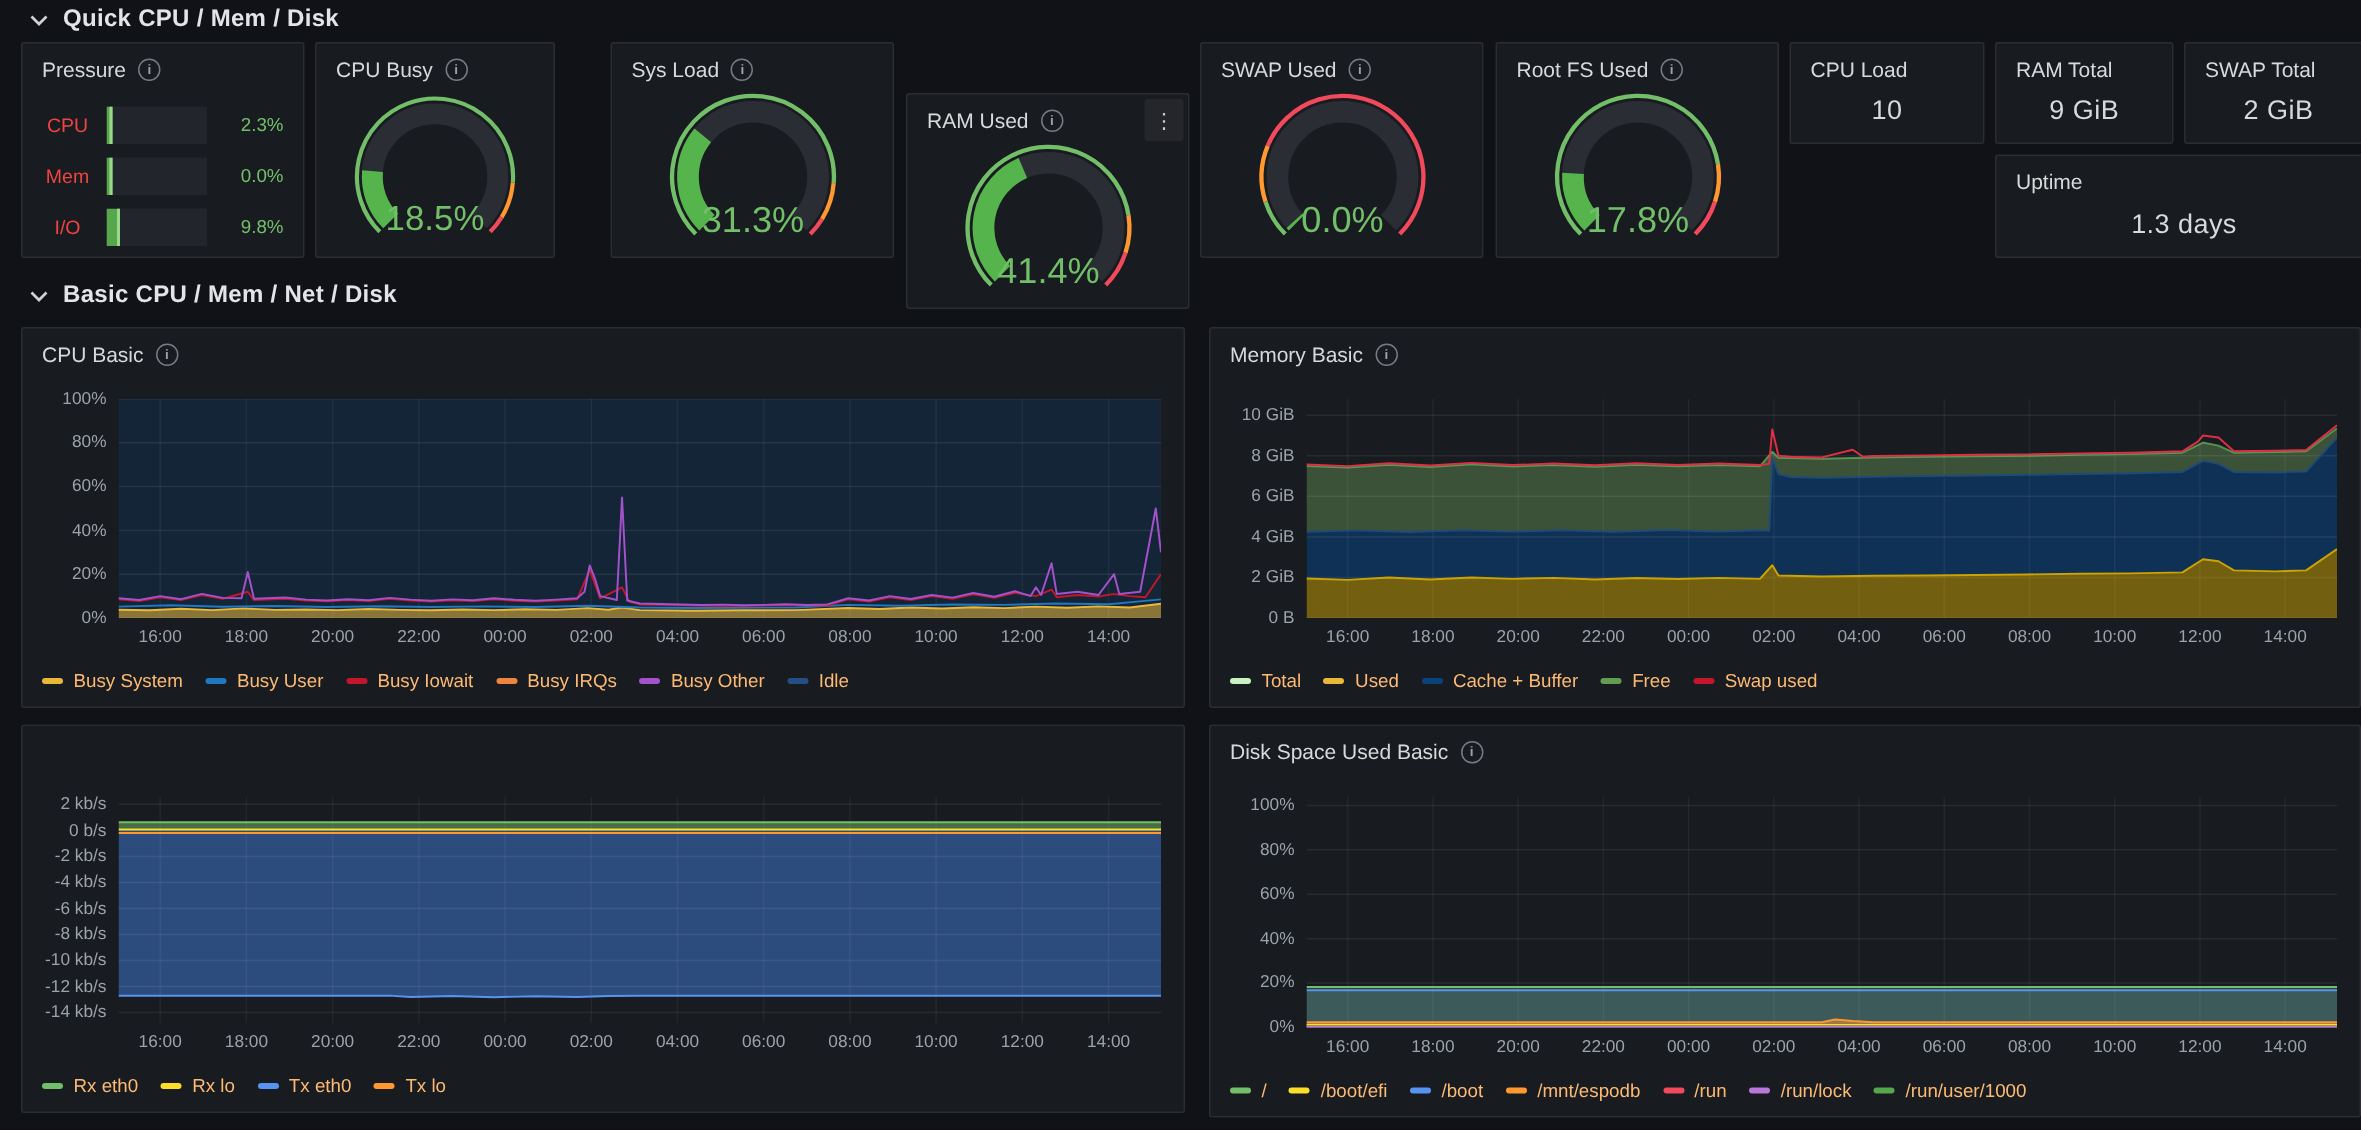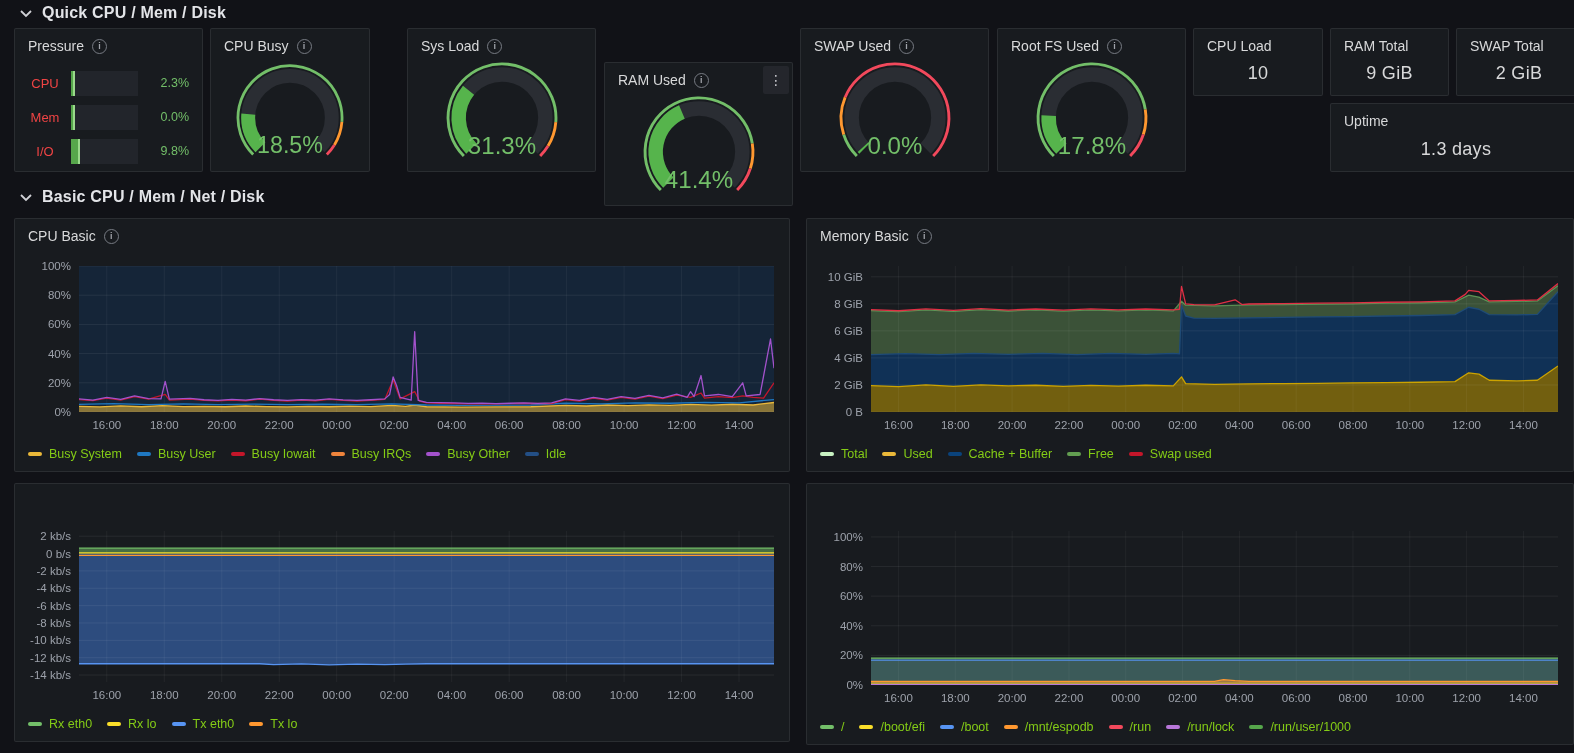--- a/index.html
+++ b/index.html
@@ -48,21 +48,21 @@
   .stat-value{position:absolute;left:0;right:0;bottom:11px;text-align:center;font-size:18px;color:#d8d9da;letter-spacing:.3px;}
   
   .chart .plot{position:absolute;left:64px;right:15px;top:47px;bottom:59px;cursor:crosshair;}
   .chart .yaxis{position:absolute;left:0;width:56px;top:47px;bottom:59px;}
   .chart .yaxis div{position:absolute;right:0;transform:translateY(-50%);font-size:11.5px;color:#9da2ab;white-space:nowrap;}
   .chart .xaxis{position:absolute;left:64px;right:15px;bottom:36px;height:16px;}
   .chart .xaxis div{position:absolute;transform:translateX(-50%);font-size:11.5px;color:#9da2ab;white-space:nowrap;}
   .chart .legend{position:absolute;left:13px;right:10px;bottom:5px;height:24px;display:flex;align-items:center;gap:15px;overflow:hidden;}
   .legend .litem{display:flex;align-items:center;gap:7px;cursor:pointer;flex:0 0 auto;}
   .legend .swatch{width:14px;height:4px;border-radius:2px;}
-  .legend .lname{font-size:12.5px;color:#84cc16;}
+  .legend .lname{font-size:12.5px;color:#fdba74;}
   svg{display:block;}
 </style>
 </head>
 <body>
 
 <div class="stage">
 
   <div class="sec s1">
     <svg class="chev" viewBox="0 0 12 10">
         <polyline points="1,3 6,8 11,3" fill="none" stroke="#d0d1d6" stroke-width="1.8"></polyline>
@@ -442,20 +442,24 @@
           <span class="swatch" style="background: rgb(87, 148, 242);"></span>
           <span class="lname">Tx eth0</span>
         </span>
         <span class="litem">
           <span class="swatch" style="background: rgb(255, 152, 48);"></span>
           <span class="lname">Tx lo</span>
         </span>
       </div>
   </div>
   <div class="panel chart c3">
+    <div class="panel-header">
+      <span class="panel-title">Disk Space Used Basic</span>
+      <span class="info-icon"></span>
+    </div>
     <div class="yaxis">
         <div style="top: 100%;">0%</div>
         <div style="top: 80.7692%;">20%</div>
         <div style="top: 61.5385%;">40%</div>
         <div style="top: 42.3077%;">60%</div>
         <div style="top: 23.0769%;">80%</div>
         <div style="top: 3.84615%;">100%</div>
       </div>
     <div class="plot">
         <svg viewBox="0 0 1000 400" preserveAspectRatio="none" style="width: 100%; height: 100%;">

